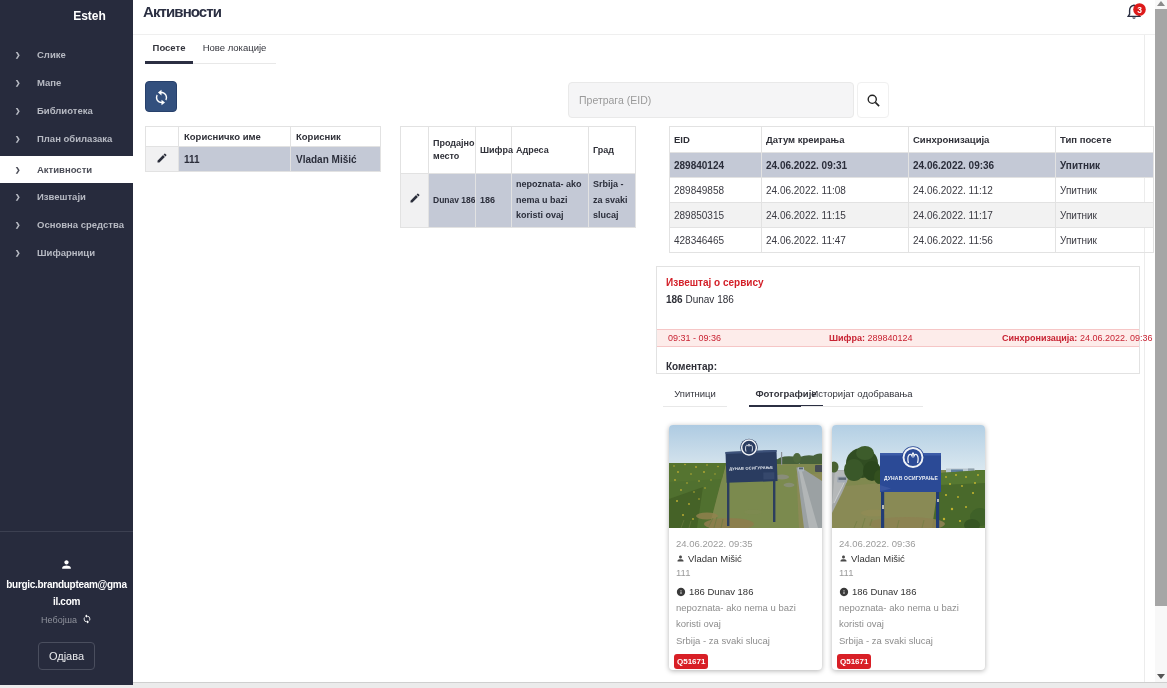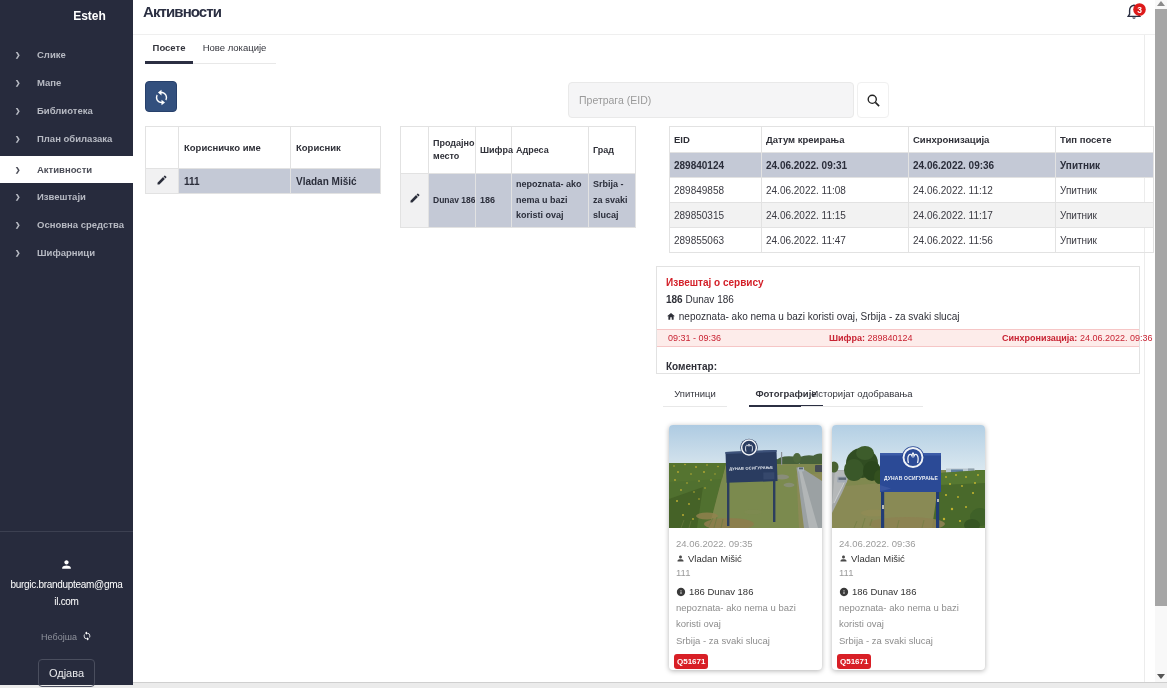--- a/index.html
+++ b/index.html
@@ -9,22 +9,22 @@
 
 #sidebar { position:absolute; left:0; top:0; width:133px; height:685px; background:#272b3d; z-index:3; }
 #sidebar .title { text-align:center; color:#fff; font-weight:bold; font-size:12px; padding-top:9px; letter-spacing:0;padding-left:46px; }
 #nav { position:absolute; top:41px; left:0; width:133px; }
 .nav-item { height:28px; line-height:28px; color:#b7bac3; font-size:9.5px; font-weight:bold; position:relative;text-align:right; }
 .nav-item .chev { position:absolute; left:15px; top:0; font-size:6.5px; }
 .nav-item .lbl { position:absolute; left:37px; top:0; }
 .nav-item.active { background:#fff; color:#4c4e58; }
 #sb-bottom { position:absolute; left:0; top:531px; width:133px; border-top:1px solid #3c4051; text-align:center; color:#fff; }
 .usericon { margin-top:25px; }
-.email { font-size:10px; font-weight:normal; letter-spacing:-0.3px; line-height:17px; padding:0 4px; margin-top:1px; }
-.nick { color:#8f929c; font-size:9px; margin-top:21px; }
+.email { font-size:10px; font-weight:bold; letter-spacing:-0.3px; line-height:17px; padding:0 4px; margin-top:1px; }
+.nick { color:#8f929c; font-size:9px; margin-top:4px; }
 #logout { display:inline-block; margin-top:17px; border:1px solid #4a4e5e; border-radius:4px; color:#e8e9ec; font-size:11px; padding:7px 10px; }
 
 
 #main { position:absolute; left:133px; top:0; width:1022px; height:682px; background:#fff; }
 h1 { position:absolute; left:10px; top:3px; font-size:15px; letter-spacing:-0.9px; color:#2b2f42; }
 #hr1 { position:absolute; left:0; top:34px; width:1022px; border-top:1px solid #efefef; }
 .tab1 { position:absolute; top:38px; height:26px; font-size:9.5px; color:#33343c; line-height:19px; text-align:center; border-bottom:1px solid #e8e8e8; }
 #tabPosete { left:12px; width:48px; font-weight:bold; border-bottom:3px solid #2b2f42; }
 #tabNove { left:60px; width:83px; }
 #btnRefresh { position:absolute; left:12px; top:81px; width:32px; height:31px; background:#33507e; border:1px solid #27406b; border-radius:4px; text-align:center; }
@@ -38,21 +38,21 @@
 
 
 table { border-collapse:collapse; position:absolute; font-size:10px; color:#3a3a42; }
 td,th { border:1px solid #e2e2e2; padding:0 6px; text-align:left; vertical-align:middle; }
 th { font-weight:bold; color:#2f3038; background:#fff; font-size:9.5px; }
 .sel td { background:#c4c9d6; font-weight:bold; color:#2b2e3b; }
 td.icell { background:#f1f1f2; text-align:center; padding:0; }
 tr.odd td { background:#f2f2f2; }
 
 #tblUser { left:12px; top:126px; }
-#tblUser th { height:42px; }
+#tblUser th { height:20px; }
 #tblUser td { height:25px; } #tblUser td, #tblUser th { padding:0 5px; }
 
 #tblPlace { left:267px; top:126px; font-size:9px; table-layout:fixed; width:235px; }
 #tblPlace th { height:47px; line-height:13px; padding:0 4px; font-size:9px; }
 #tblPlace td { height:54px; line-height:15.5px; vertical-align:middle; padding:0 4px; }
 
 #tblEid { left:536px; top:126px; } #tblEid td, #tblEid th { padding:0 4px; }
 #tblEid th { height:26px; }
 #tblEid td { height:25px; }
 
@@ -168,34 +168,31 @@
           <td>24.06.2022. 11:12</td>
           <td>Упитник</td>
         </tr>
     <tr class="odd">
           <td>289850315</td>
           <td>24.06.2022. 11:15</td>
           <td>24.06.2022. 11:17</td>
           <td>Упитник</td>
         </tr>
     <tr>
-          <td>289855063</td>
+          <td>428346465</td>
           <td>24.06.2022. 11:47</td>
           <td>24.06.2022. 11:56</td>
           <td>Упитник</td>
         </tr>
   </tbody>
     </table>
 
   <div id="panel">
     <div class="ptitle">Извештај о сервису</div>
     <div class="pname"><b>186</b> Dunav 186</div>
-    <div class="paddr"><svg width="10" height="9" viewBox="0 0 24 24" style="vertical-align:-1px">
-          <path fill="#2f3038" d="M12 2.5 L1.5 11 H5 V20.5 H10 V14 H14 V20.5 H19 V11 H22.5 Z"></path>
-        </svg> nepoznata- ako nema u bazi koristi ovaj, Srbija - za svaki slucaj</div>
     <div id="pinkrow"><span style="margin-left:11px;white-space:nowrap">09:31 - 09:36</span><span style="position:absolute;left:152px;white-space:nowrap"><b>Шифра:</b> 289840124</span><span style="position:absolute;left:325px;white-space:nowrap"><b>Синхронизација:</b> 24.06.2022. 09:36</span></div>
     <div class="comment" style="position:absolute;top:86px">Коментар:</div>
   </div>
 
   <div class="tab2" id="t2a">Упитници</div>
   <div class="tab2" id="t2b">Фотографије</div>
   <div class="tab2" id="t2c">Историјат одобравања</div>
 
   <div class="card" id="card1">
     <svg class="photo" viewBox="0 0 153 103">

